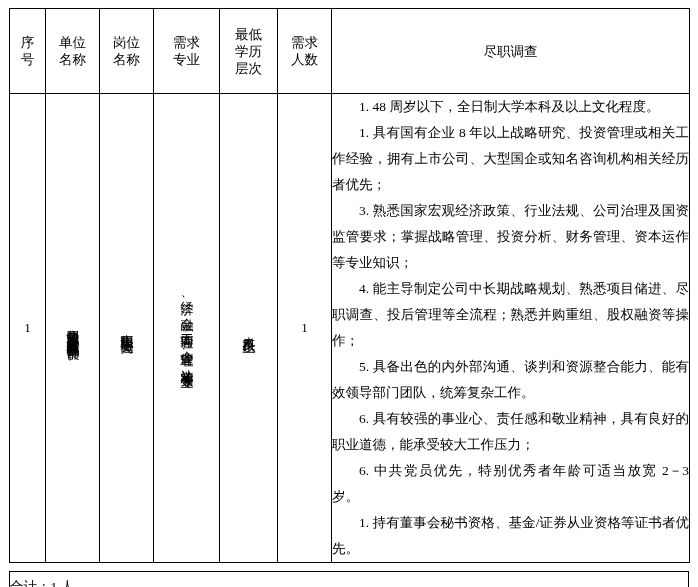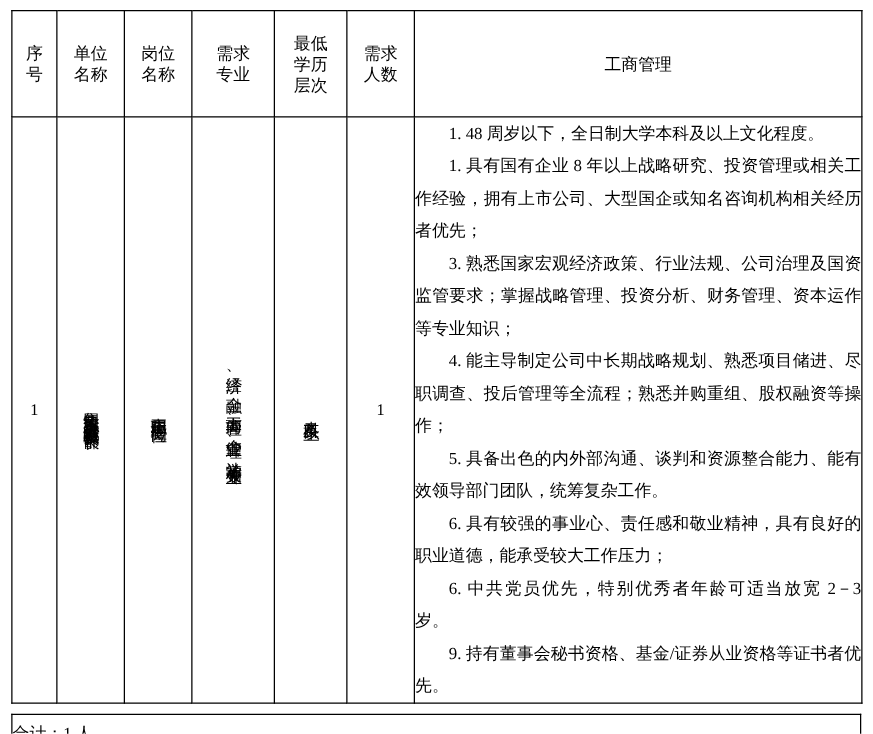--- a/index.html
+++ b/index.html
@@ -132,21 +132,21 @@
         <th>
           <span class="hdr-line">最低</span>
           <span class="hdr-line">学历</span>
           <span class="hdr-line">层次</span>
         </th>
         <th>
           <span class="hdr-line">需求</span>
           <span class="hdr-line">人数</span>
         </th>
         <th>
-          <span class="hdr-line">工商管理</span>
+          <span class="hdr-line">尽职调查</span>
         </th>
       </tr>
     </thead>
     <tbody>
       <tr>
         <td class="num-cell">1</td>
         <td class="vert">
           <div class="vwrap">
             <span class="vtext">集团公司董事会办公室（战略投资部）部长</span>
           </div>
@@ -168,21 +168,21 @@
         </td>
         <td class="num-cell">1</td>
         <td class="req">
           <p>1. 48 周岁以下，全日制大学本科及以上文化程度。</p>
           <p>1. 具有国有企业 8 年以上战略研究、投资管理或相关工作经验，拥有上市公司、大型国企或知名咨询机构相关经历者优先；</p>
           <p>3. 熟悉国家宏观经济政策、行业法规、公司治理及国资监管要求；掌握战略管理、投资分析、财务管理、资本运作等专业知识；</p>
           <p>4. 能主导制定公司中长期战略规划、熟悉项目储进、尽职调查、投后管理等全流程；熟悉并购重组、股权融资等操作；</p>
           <p>5. 具备出色的内外部沟通、谈判和资源整合能力、能有效领导部门团队，统筹复杂工作。</p>
           <p>6. 具有较强的事业心、责任感和敬业精神，具有良好的职业道德，能承受较大工作压力；</p>
           <p>6. 中共党员优先，特别优秀者年龄可适当放宽 2－3 岁。</p>
-          <p>9. 持有董事会秘书资格、基金/证券从业资格等证书者优先。</p>
+          <p>1. 持有董事会秘书资格、基金/证券从业资格等证书者优先。</p>
         </td>
       </tr>
     </tbody>
   </table>
 
   <div class="spacer"></div>
 
   <table class="recruit">
     <tbody>
       <tr class="total-row">

